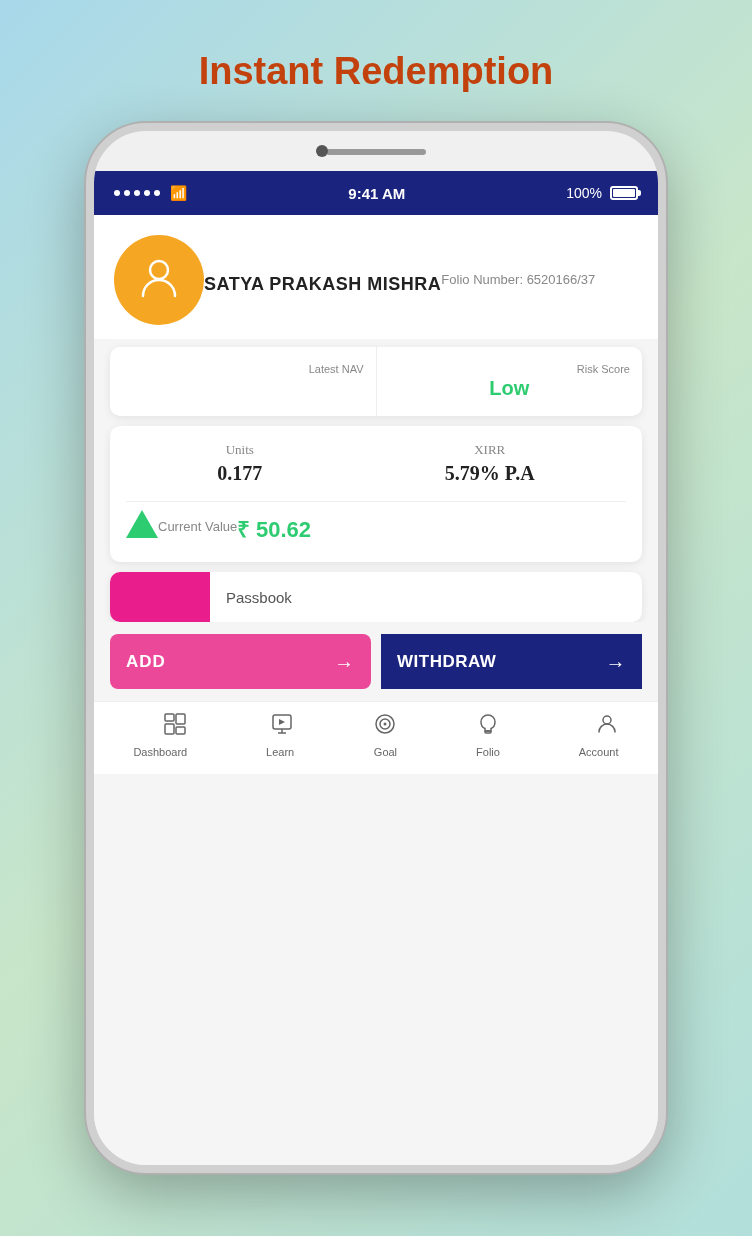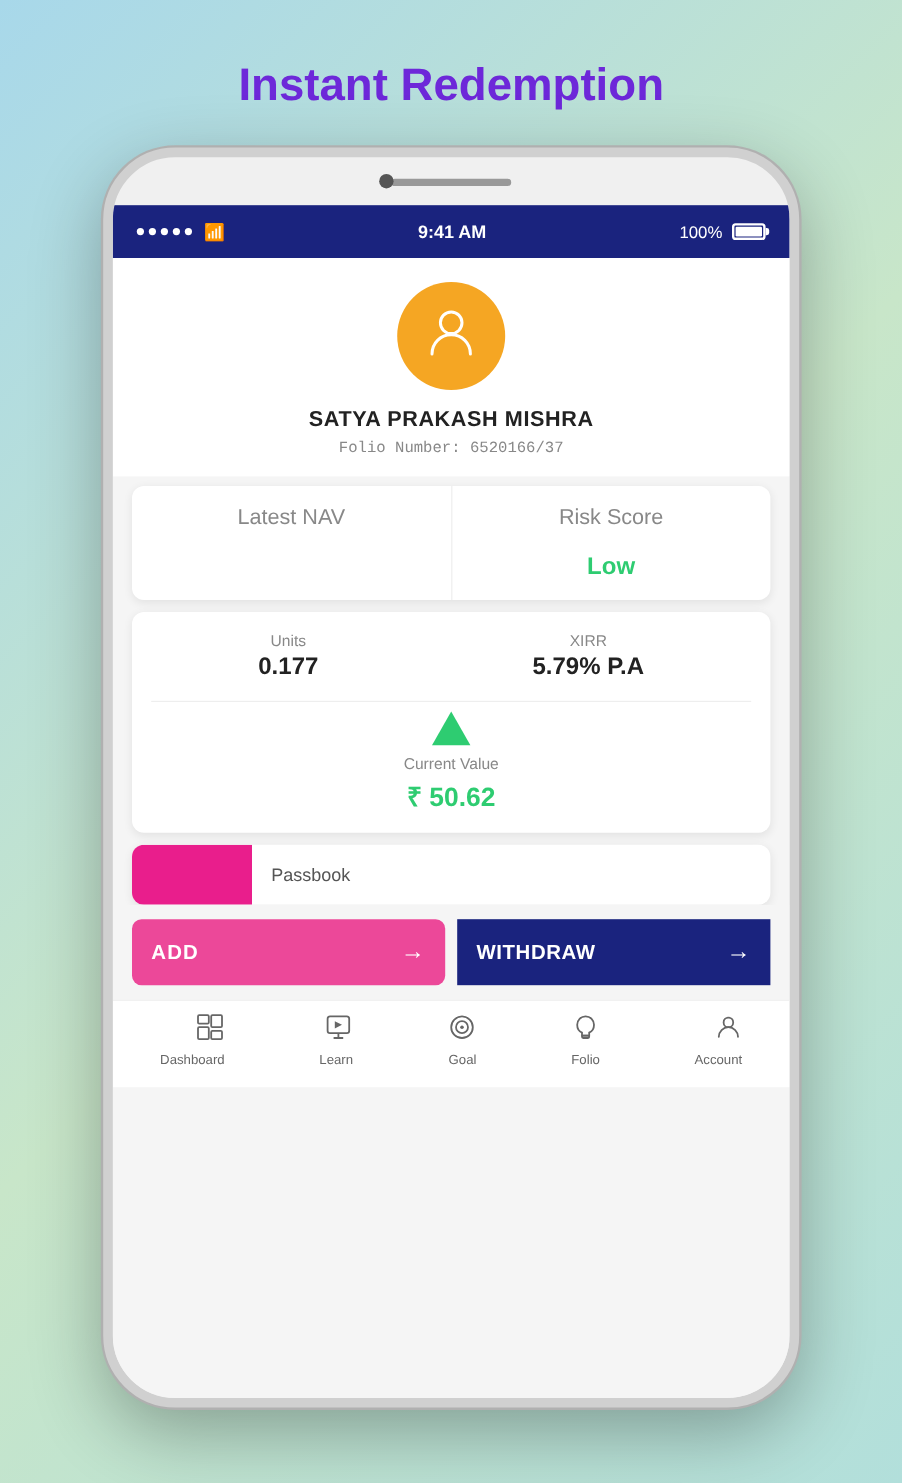--- a/index.html
+++ b/index.html
@@ -12,21 +12,21 @@
       flex-direction: column;
       align-items: center;
       font-family: -apple-system, BlinkMacSystemFont, 'Helvetica Neue', Arial, sans-serif;
       position: relative;
       overflow: hidden;
     }
 
     .page-title {
       font-size: 38px;
       font-weight: 700;
-      color: #6d28d9;
+      color: #c2410c;
       margin-top: 50px;
       margin-bottom: 30px;
       text-align: center;
     }
 
     
     .phone-frame {
       width: 580px;
       height: 1050px;
       background: #f0f0f0;
@@ -148,21 +148,21 @@
       flex: 1;
       display: flex;
       flex-direction: column;
       overflow: hidden;
     }
 
     
     .profile-section {
       background: white;
       display: flex;
-      flex-direction: column;
+      flex-direction: row;
       align-items: center;
       padding: 20px 20px 0;
     }
 
     .avatar-circle {
       width: 90px;
       height: 90px;
       background: #f5a623;
       border-radius: 50%;
       display: flex;
@@ -181,21 +181,20 @@
       font-weight: 700;
       color: #222;
       letter-spacing: 0.5px;
       margin-bottom: 6px;
     }
 
     .folio-number {
       font-size: 13px;
       color: #888;
       margin-bottom: 16px;
-      font-family: Liberation Mono, monospace;
     }
 
     
     .stats-card {
       background: white;
       margin: 0 16px;
       border-radius: 10px;
       box-shadow: 0 2px 8px rgba(0,0,0,0.08);
       display: flex;
       margin-top: 8px;
@@ -205,23 +204,24 @@
       flex: 1;
       padding: 16px 12px;
       text-align: center;
     }
 
     .stat-item:first-child {
       border-right: 1px solid #eee;
     }
 
     .stat-label {
-      font-size: 18px;
+      font-size: 11px;
       color: #888;
-      margin-bottom: 19px;
+      margin-bottom: 2px;
+      text-align: right;
     }
 
     .stat-value {
       font-size: 20px;
       font-weight: 600;
     }
 
     .stat-value.green {
       color: #2ecc71;
     }
@@ -232,41 +232,42 @@
       margin: 10px 16px;
       border-radius: 10px;
       box-shadow: 0 2px 8px rgba(0,0,0,0.08);
       padding: 16px;
     }
 
     .inv-row {
       display: flex;
       justify-content: space-around;
       margin-bottom: 16px;
+      font-family: Liberation Serif, serif;
     }
 
     .inv-item {
       text-align: center;
     }
 
     .inv-label {
       font-size: 13px;
       color: #888;
       margin-bottom: 4px;
     }
 
     .inv-value {
       font-size: 20px;
       font-weight: 600;
       color: #222;
     }
 
     .current-value-section {
       display: flex;
-      flex-direction: column;
+      flex-direction: row;
       align-items: center;
       padding-top: 8px;
       border-top: 1px solid #eee;
     }
 
     .triangle-up {
       width: 0;
       height: 0;
       border-left: 16px solid transparent;
       border-right: 16px solid transparent;

